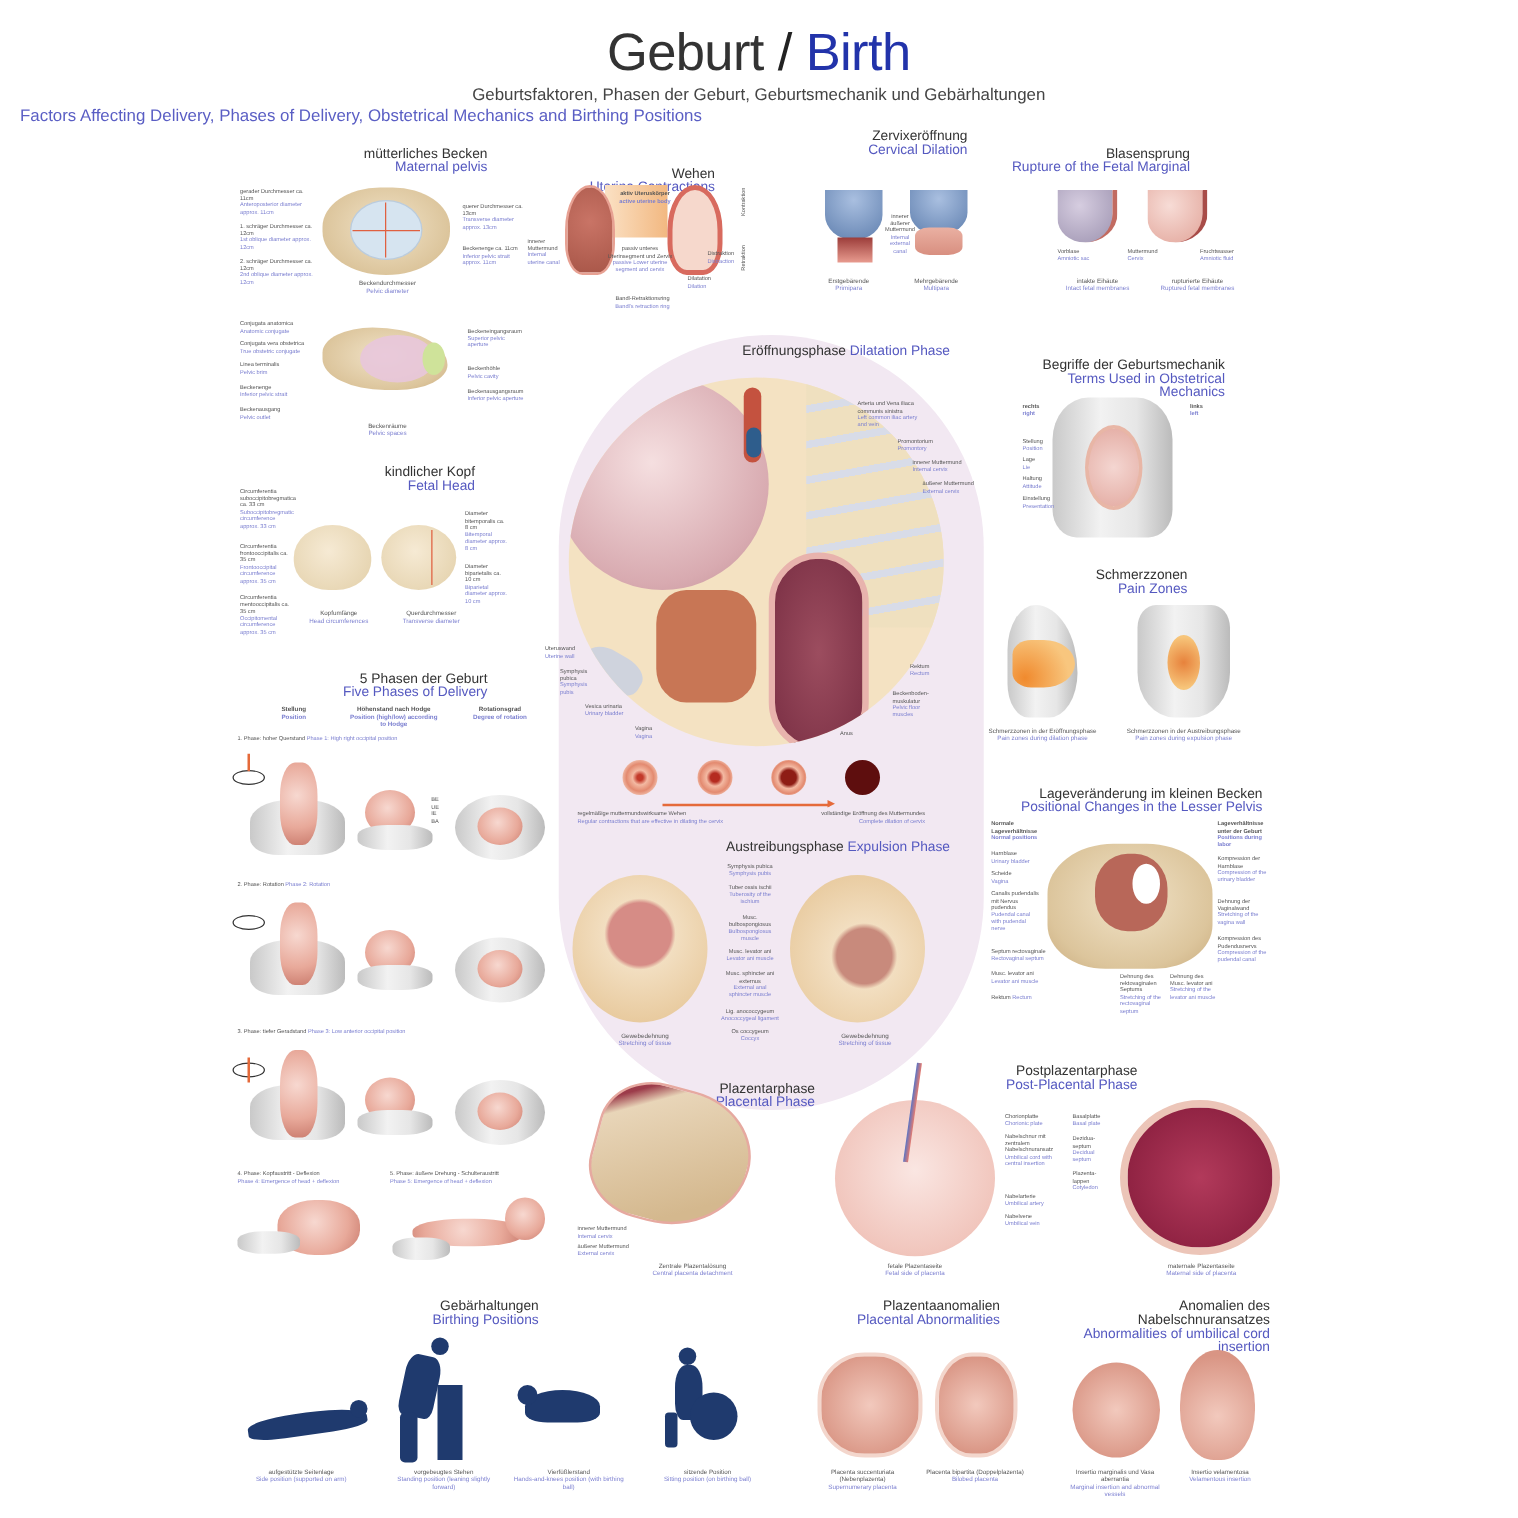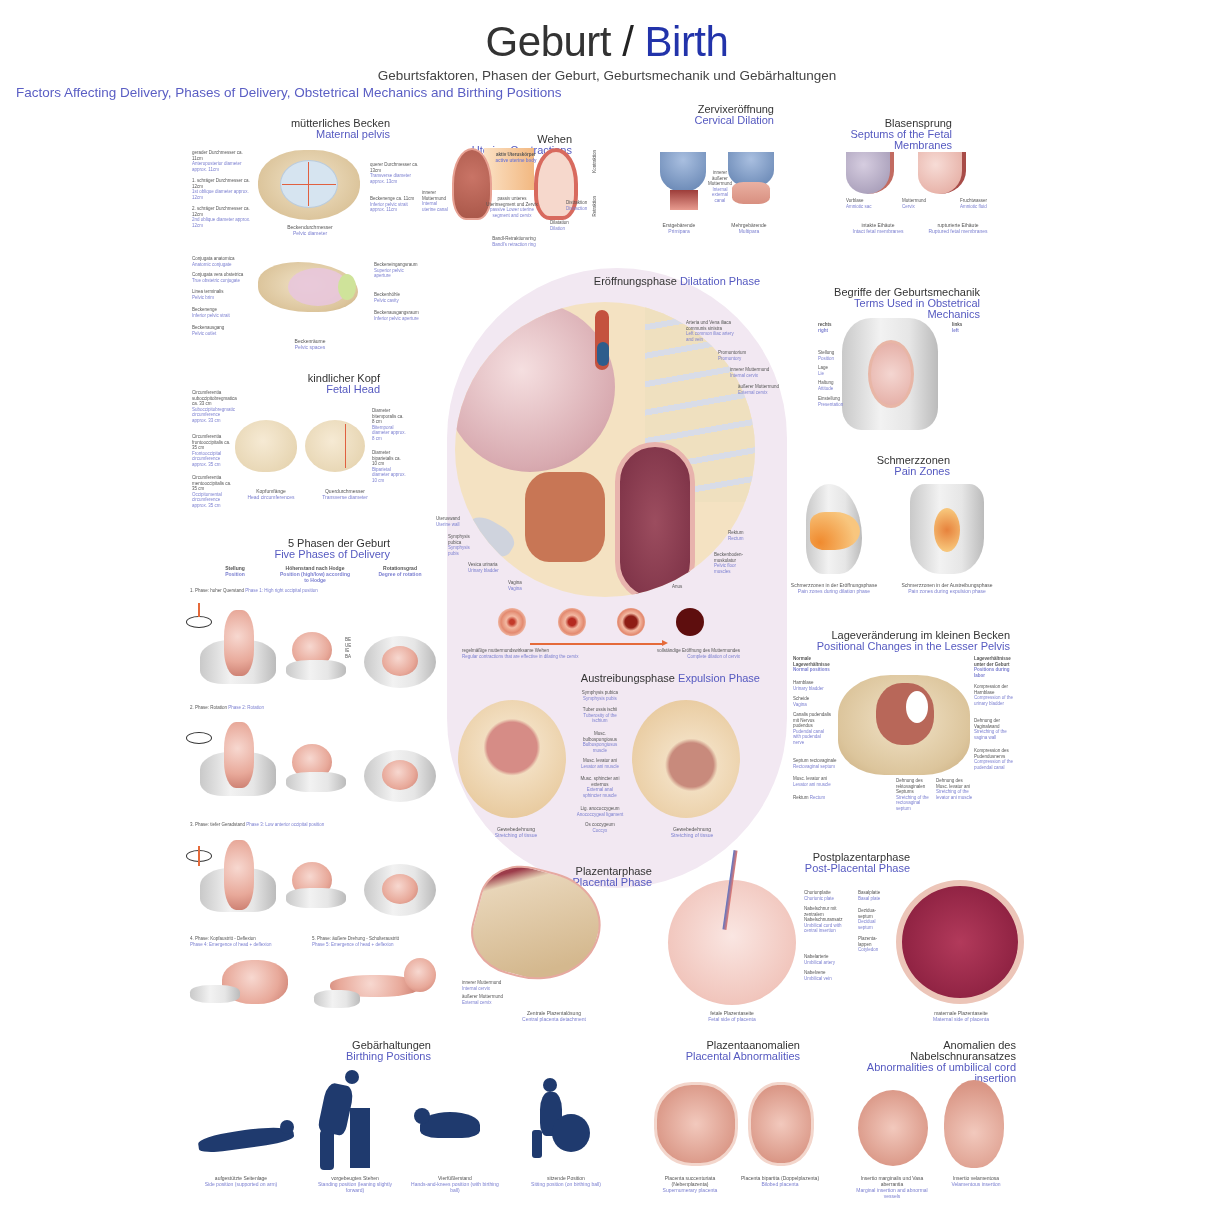--- a/index.html
+++ b/index.html
@@ -163,21 +163,21 @@
 <div class="abs" style="left:660px; top:152px; width:46px; height:40px; border-radius:0 0 50% 50%; background:radial-gradient(circle at 50% 20%,#a9bfe0,#5f7fae);"></div>
 <div class="abs" style="left:670px; top:190px; width:28px; height:20px; background:linear-gradient(#9c3d3a,#e89b8f);"></div>
 <div class="abs" style="left:728px; top:152px; width:46px; height:36px; border-radius:0 0 50% 50%; background:radial-gradient(circle at 50% 20%,#a9bfe0,#5f7fae);"></div>
 <div class="abs" style="left:732px; top:182px; width:38px; height:22px; background:linear-gradient(#eab0a2,#d88f80); border-radius:30%;"></div>
 <div class="abs lbl" style="left:706px; top:170px; width:28px; text-align:center;"><span>innerer</span><br><span>äußerer Muttermund</span><span class="en">Internal external canal</span></div>
 <div class="abs cap" style="left:654px; top:222px; width:50px;"><span>Erstgebärende</span><span class="en">Primipara</span></div>
 <div class="abs cap" style="left:724px; top:222px; width:50px;"><span>Mehrgebärende</span><span class="en">Multipara</span></div>
 
 <div class="abs sec-title" style="left:792px; top:118px; width:160px;">
   <span class="de">Blasensprung</span>
-  <span class="en">Septums of the Fetal Membranes</span>
+  <span class="en">Rupture of the Fetal Marginal</span>
 </div>
 <div class="abs" style="left:846px; top:152px; width:48px; height:42px; border-radius:0 0 60% 50%; background:radial-gradient(circle at 40% 30%,#d6cde0,#9d93b0); border-right:4px solid #c26b61;"></div>
 <div class="abs" style="left:918px; top:152px; width:48px; height:42px; border-radius:0 0 60% 50%; background:radial-gradient(circle at 40% 30%,#f7dcd6,#e2a59a); border-right:4px solid #a84c48;"></div>
 <div class="abs lbl" style="left:846px; top:198px; width:30px;"><span>Vorblase</span><span class="en">Amniotic sac</span></div>
 <div class="abs lbl" style="left:902px; top:198px; width:30px;"><span>Muttermund</span><span class="en">Cervix</span></div>
 <div class="abs lbl" style="left:960px; top:198px; width:32px;"><span>Fruchtwasser</span><span class="en">Amniotic fluid</span></div>
 <div class="abs cap" style="left:840px; top:222px; width:76px;"><span>intakte Eihäute</span><span class="en">Intact fetal membranes</span></div>
 <div class="abs cap" style="left:918px; top:222px; width:80px;"><span>rupturierte Eihäute</span><span class="en">Ruptured fetal membranes</span></div>
 
 <div class="abs sec-title" style="left:470px; top:276px; width:290px;">

